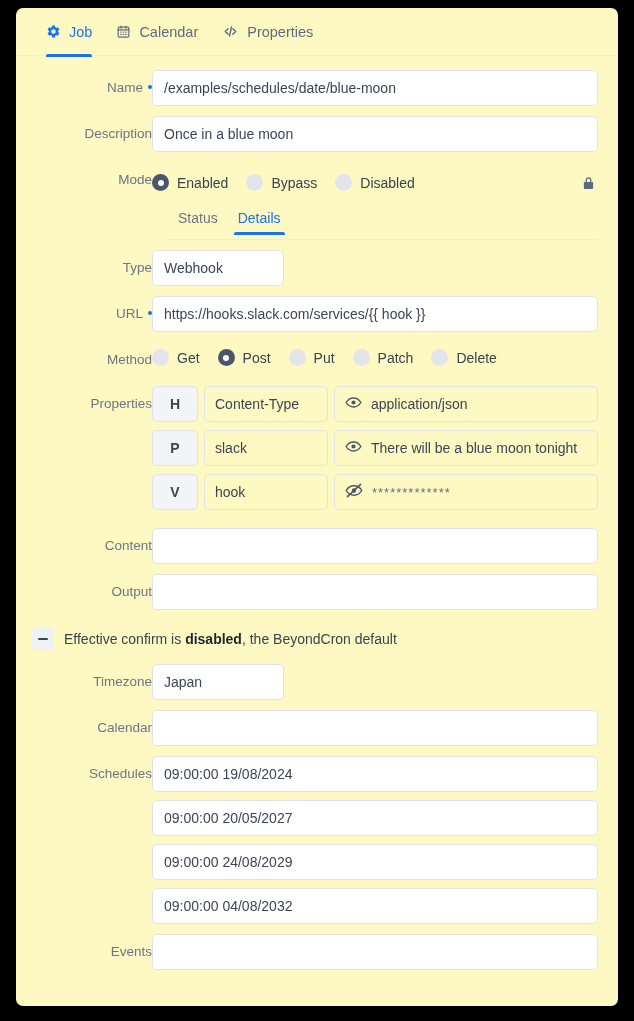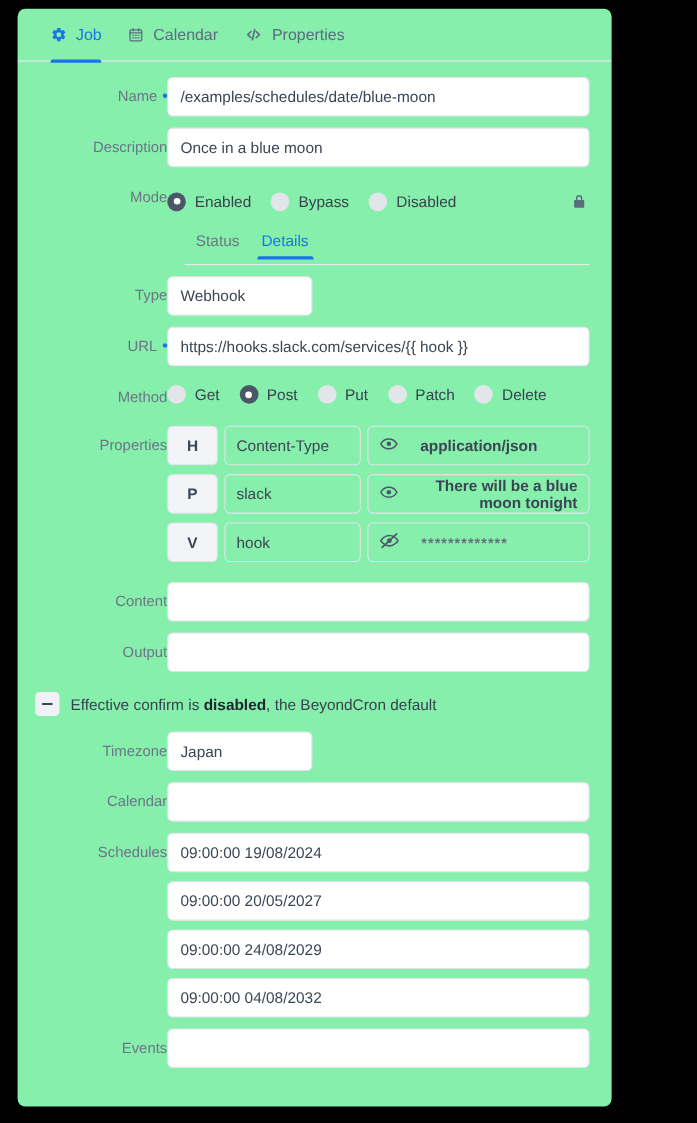--- a/index.html
+++ b/index.html
@@ -6,22 +6,22 @@
   html, body {
     margin: 0; padding: 0;
     width: 634px; height: 1021px;
     background: #000000;
     font-family: "Liberation Sans", sans-serif;
     -webkit-font-smoothing: antialiased;
   }
   .card {
     position: absolute;
     left: 16px; top: 8px;
-    width: 540px; height: 998px;
-    background: #86efac;
+    width: 602px; height: 998px;
+    background: #fef9c3;
     border-radius: 7px;
     overflow: hidden;
   }
 
   
   .tabbar {
     height: 48px;
     border-bottom: 1px solid #e8eaee;
     display: flex;
     align-items: center;
@@ -169,23 +169,23 @@
     display: flex; align-items: center;
     padding: 0 10px;
     font-size: 14px; color: #3b4554;
   }
   .pval {
     flex: 1 1 auto; min-width: 0;
     height: 36px;
     border: 1px solid #dfe3e9;
     border-radius: 5px;
     display: flex; align-items: center;
-    gap: 20px;
+    gap: 9px;
     padding: 0 10px;
-    font-size: 14px; color: #3b4554; font-weight: bold;
+    font-size: 14px; color: #3b4554;
   }
   .pval .masked { letter-spacing: 1px; color: #66707f; font-size: 13px; }
 
   
   .confirm { display: flex; align-items: center; gap: 10px; padding-top: 8px; }
   .minusbtn {
     width: 22px; height: 22px;
     border-radius: 4px;
     background: #eef1f5;
     display: flex; align-items: center; justify-content: center;

